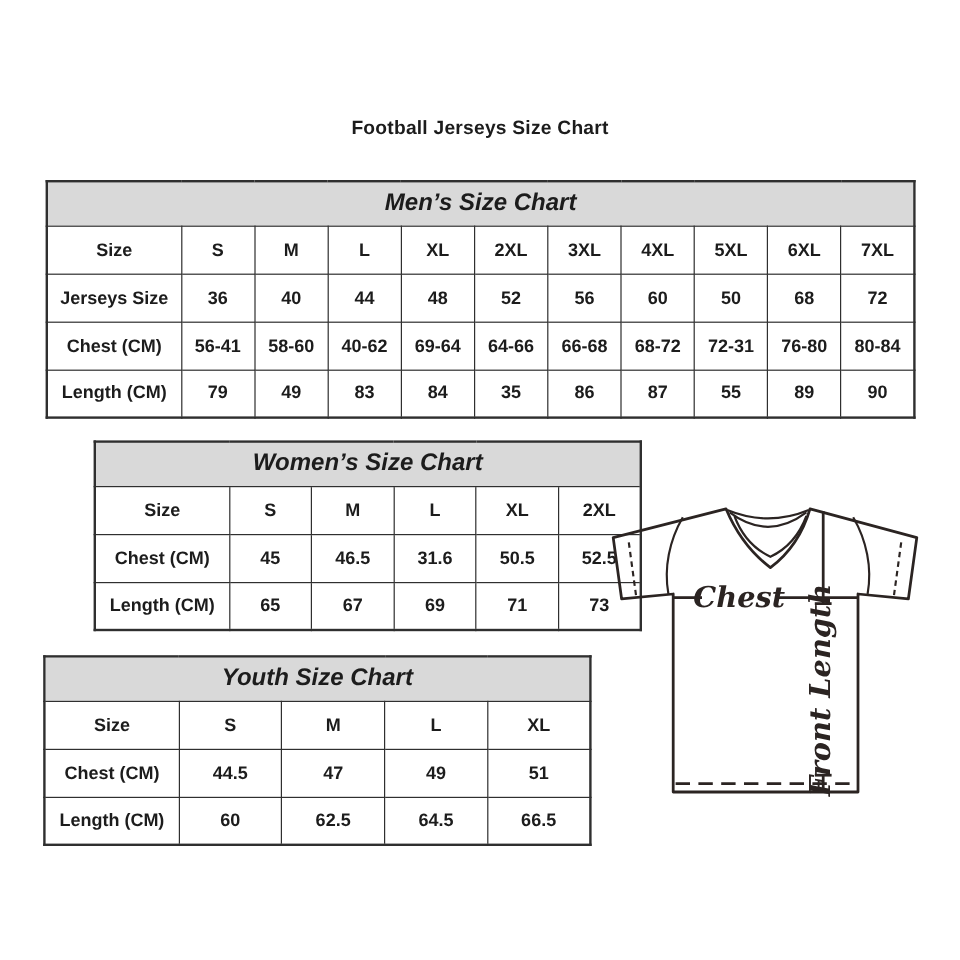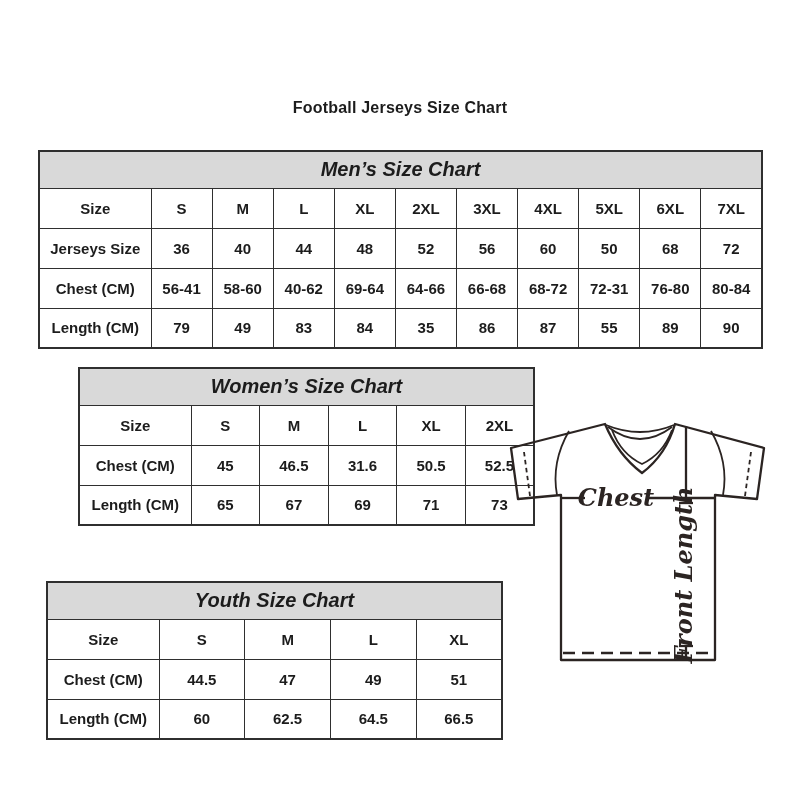--- a/index.html
+++ b/index.html
@@ -30,21 +30,21 @@
     font-weight: 700; font-size: 15px;
     text-align: center; vertical-align: middle;
     padding: 0; overflow: hidden; white-space: nowrap;
   }
   .tbl thead tr { height: 37px; }
   .tbl tbody tr { height: 40px; }
   .tbl .section { background: var(--header-fill, #d9d9d9); font-size: 20px; font-style: italic; }
 
   .men   { left: 38px; top: 150px; width: 725px; height: 197px; }
   .women { left: 38px; top: 367px; width: 457px; height: 132px; margin-left: 40px; }
-  .youth { left: 46px; top: 546px; width: 457px; height: 157px; margin-top: 35px; }
+  .youth { left: 36px; top: 546px; width: 457px; height: 157px; }
 
   .jersey { position: absolute; left: 495px; top: 395px; width: 300px; height: 300px; }
   .jersey path {
     stroke: var(--diagram-stroke, #2b2422);
     fill: none; stroke-linejoin: round; stroke-linecap: butt;
   }
   .jersey .outline  { stroke-width: 2.3; }
   .jersey .detail   { stroke-width: 1.8; }
   .jersey .measure  { stroke-width: 2.3; }
   .jersey .cuffdash { stroke-width: 1.8; stroke-dasharray: 4.5 3.5; }

